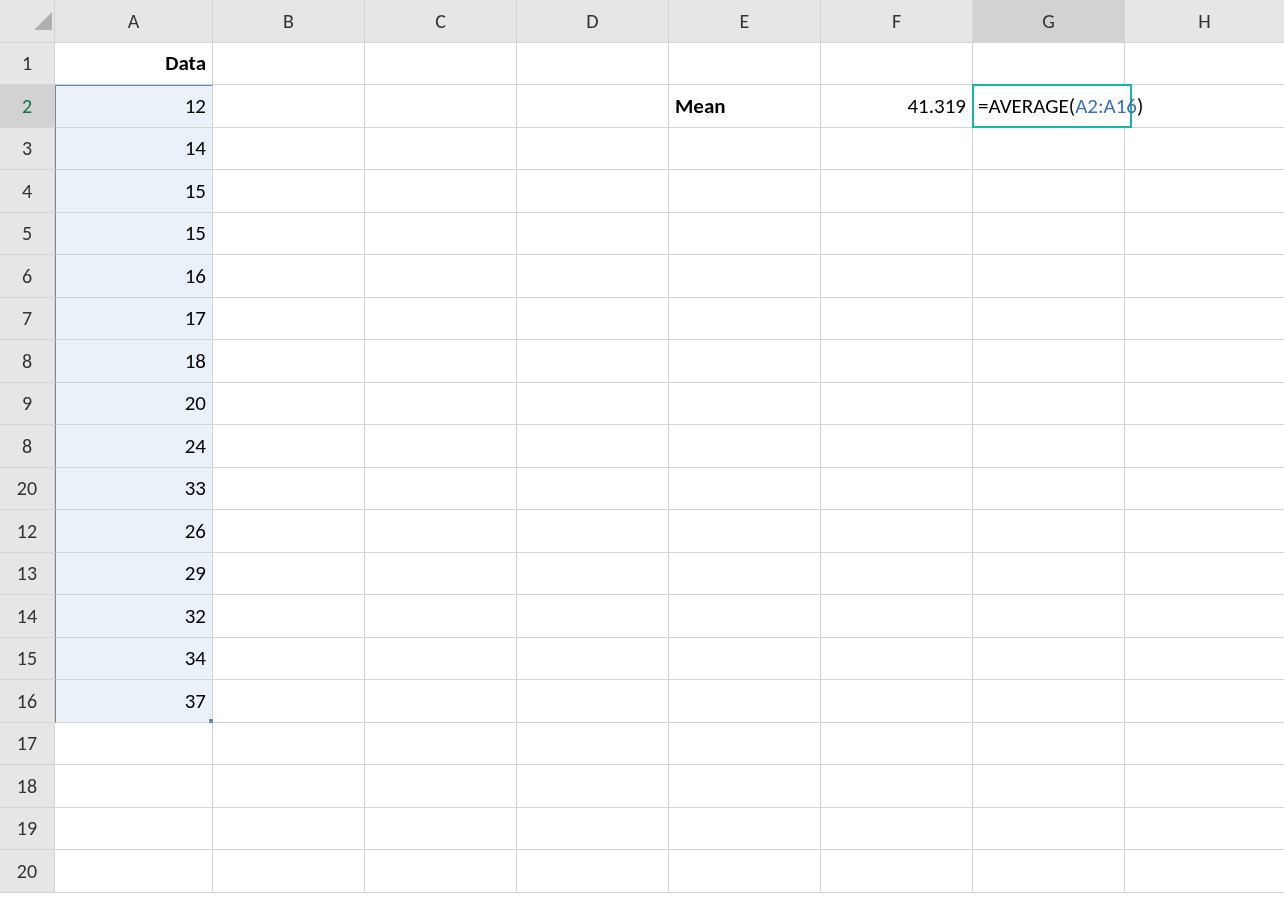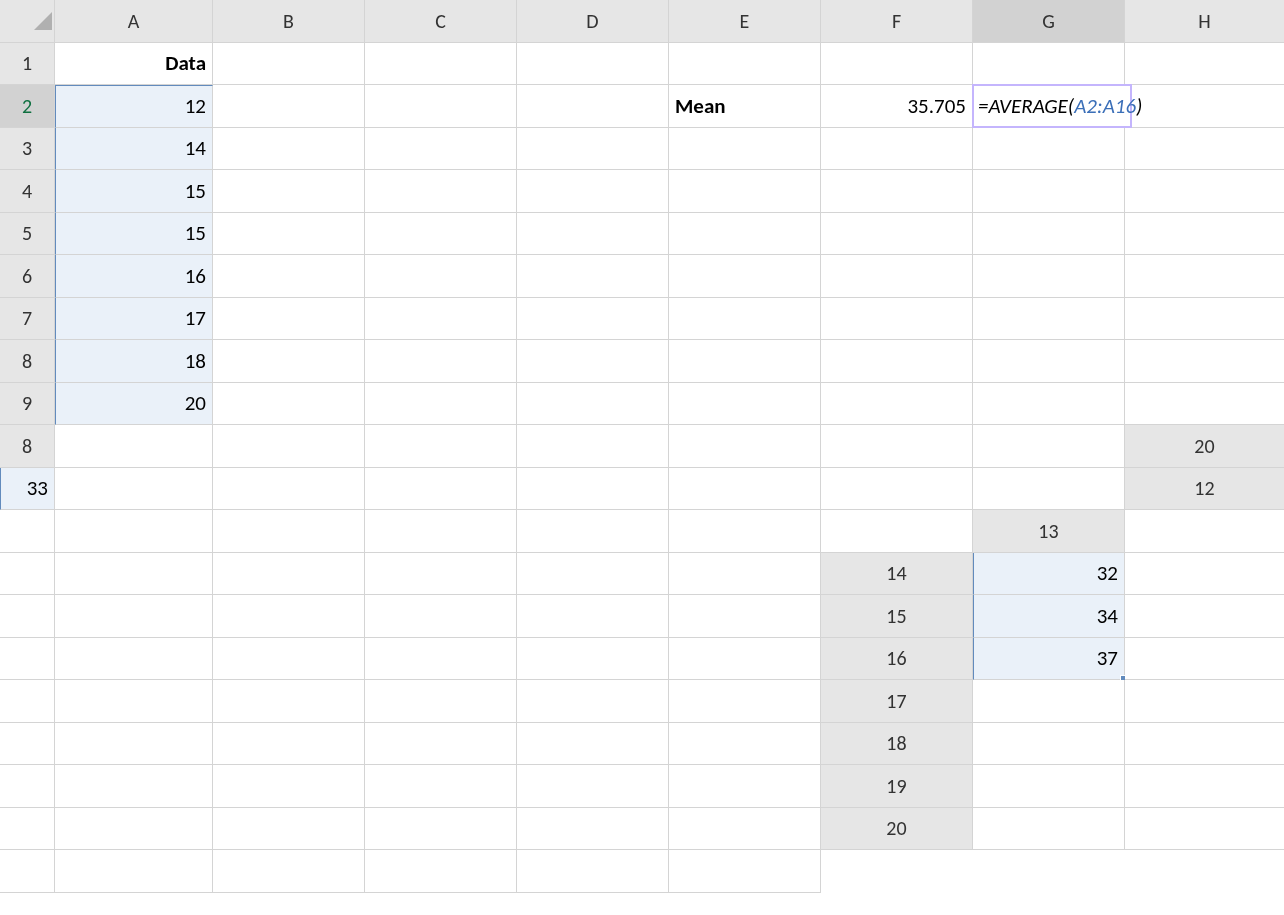--- a/index.html
+++ b/index.html
@@ -66,28 +66,27 @@
       justify-content: flex-start;
       padding-left: 4px;
       z-index: 5;
     }
     .formula-overlay {
       position: absolute;
       left: -1px;
       top: -1px;
       right: -8px;
       bottom: -1px;
-      border: 2px solid #c4b5fd;
+      border: 2px solid #14b8a6;
       background: #fff;
       display: flex;
       align-items: center;
       padding: 0 4px;
       font-size: 21px;
       white-space: nowrap;
-      font-style: italic;
     }
     .formula-overlay .black { color:#000; }
     .formula-overlay .ref { color:#3b6fb8; }
     .formula-overlay .cursor {
       width:1px; height:24px; background:#000; display:inline-block; margin-left:1px;
     }
     .sel-handle {
       position:absolute;
       width:8px;height:8px;background:#628bbd;border:1px solid #fff;
       bottom:-4px;right:-4px;
@@ -148,21 +147,21 @@
   <div class="cell center data-sel data-sel-top data-sel-left">
       <span>12</span>
     </div>
   <div class="cell"></div>
   <div class="cell"></div>
   <div class="cell"></div>
   <div class="cell left bold">
       <span>Mean</span>
     </div>
   <div class="cell right">
-      <span>35.705</span>
+      <span>41.319</span>
     </div>
   <div class="cell formula-cell">
     <div class="formula-overlay">
       <span class="black">=AVERAGE(</span>
         <span class="ref">A2:A16</span>
         <span class="black">)</span>
         <span class="cursor"></span>
     </div>
   </div>
   <div class="cell"></div>
@@ -261,20 +260,23 @@
   <div class="cell"></div>
   <div class="cell"></div>
   <div class="cell"></div>
   <div class="cell"></div>
   <div class="cell"></div>
   <div class="cell"></div>
 
   <div class="row-header">
       <span>8</span>
     </div>
+  <div class="cell center data-sel data-sel-left">
+      <span>24</span>
+    </div>
   <div class="cell"></div>
   <div class="cell"></div>
   <div class="cell"></div>
   <div class="cell"></div>
   <div class="cell"></div>
   <div class="cell"></div>
   <div class="cell"></div>
 
   <div class="row-header">
       <span>20</span>
@@ -286,30 +288,36 @@
   <div class="cell"></div>
   <div class="cell"></div>
   <div class="cell"></div>
   <div class="cell"></div>
   <div class="cell"></div>
   <div class="cell"></div>
 
   <div class="row-header">
       <span>12</span>
     </div>
+  <div class="cell center data-sel data-sel-left">
+      <span>26</span>
+    </div>
   <div class="cell"></div>
   <div class="cell"></div>
   <div class="cell"></div>
   <div class="cell"></div>
   <div class="cell"></div>
   <div class="cell"></div>
   <div class="cell"></div>
 
   <div class="row-header">
       <span>13</span>
+    </div>
+  <div class="cell center data-sel data-sel-left">
+      <span>29</span>
     </div>
   <div class="cell"></div>
   <div class="cell"></div>
   <div class="cell"></div>
   <div class="cell"></div>
   <div class="cell"></div>
   <div class="cell"></div>
   <div class="cell"></div>
 
   <div class="row-header">

